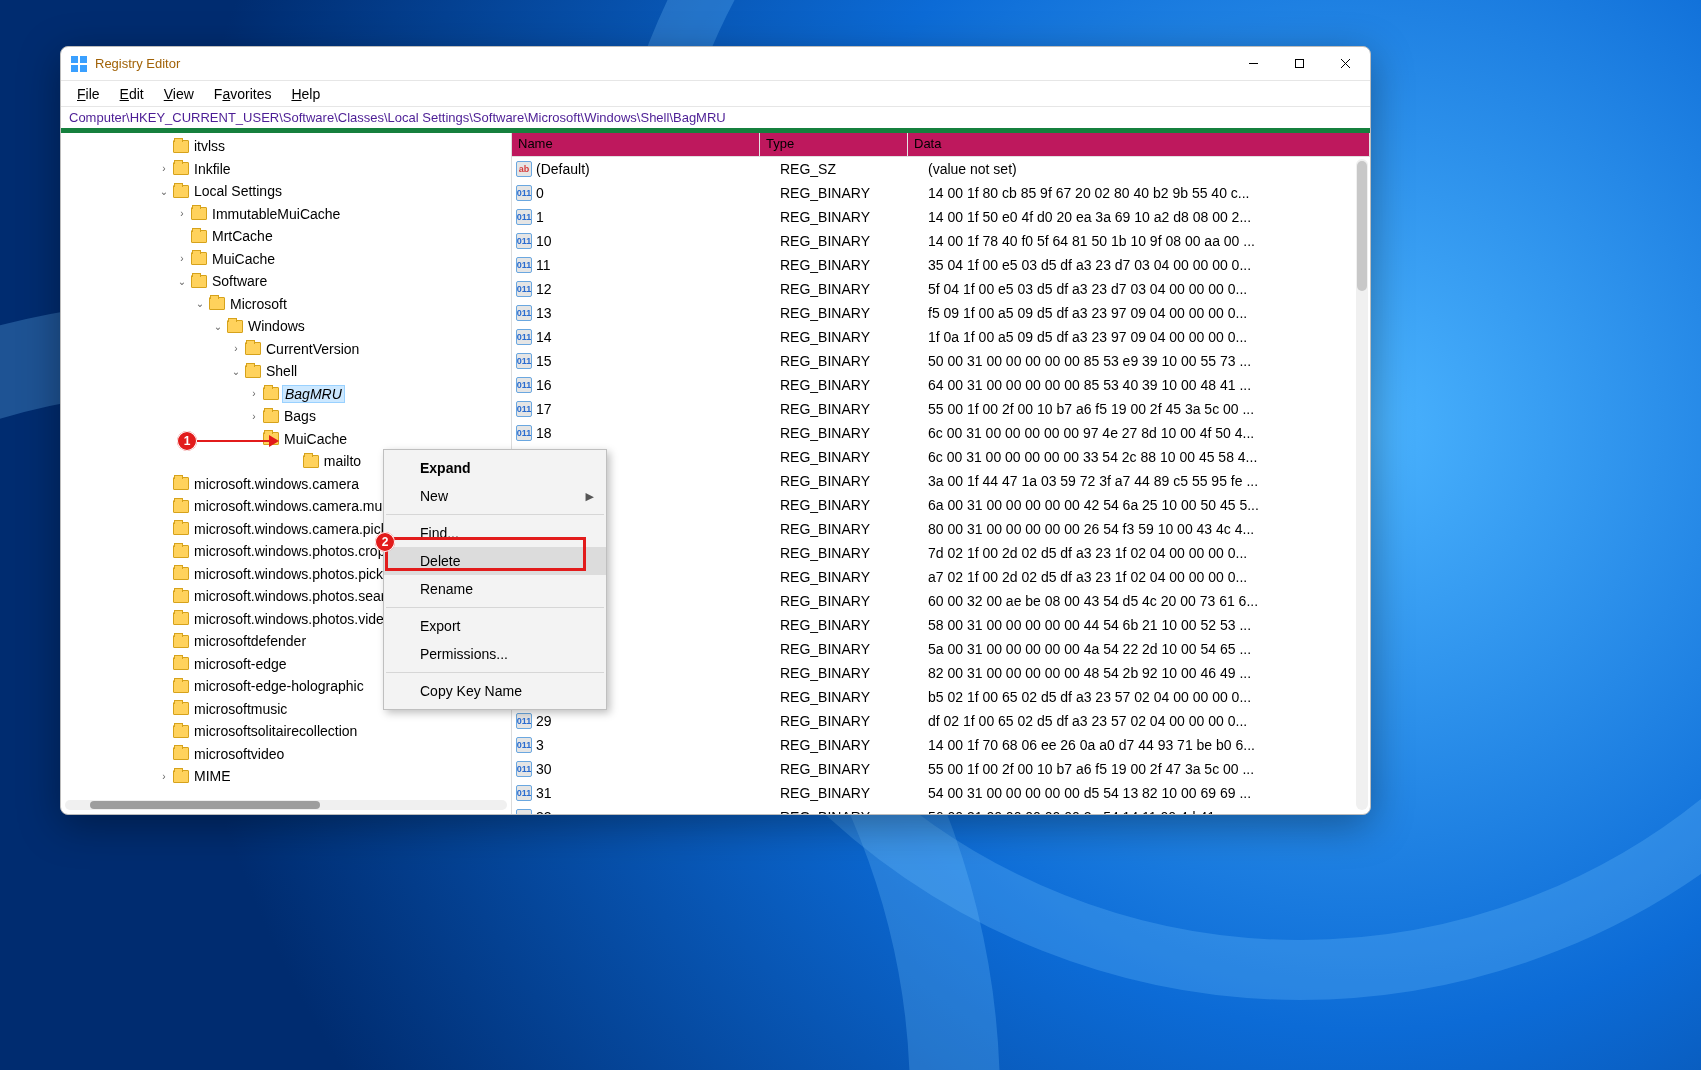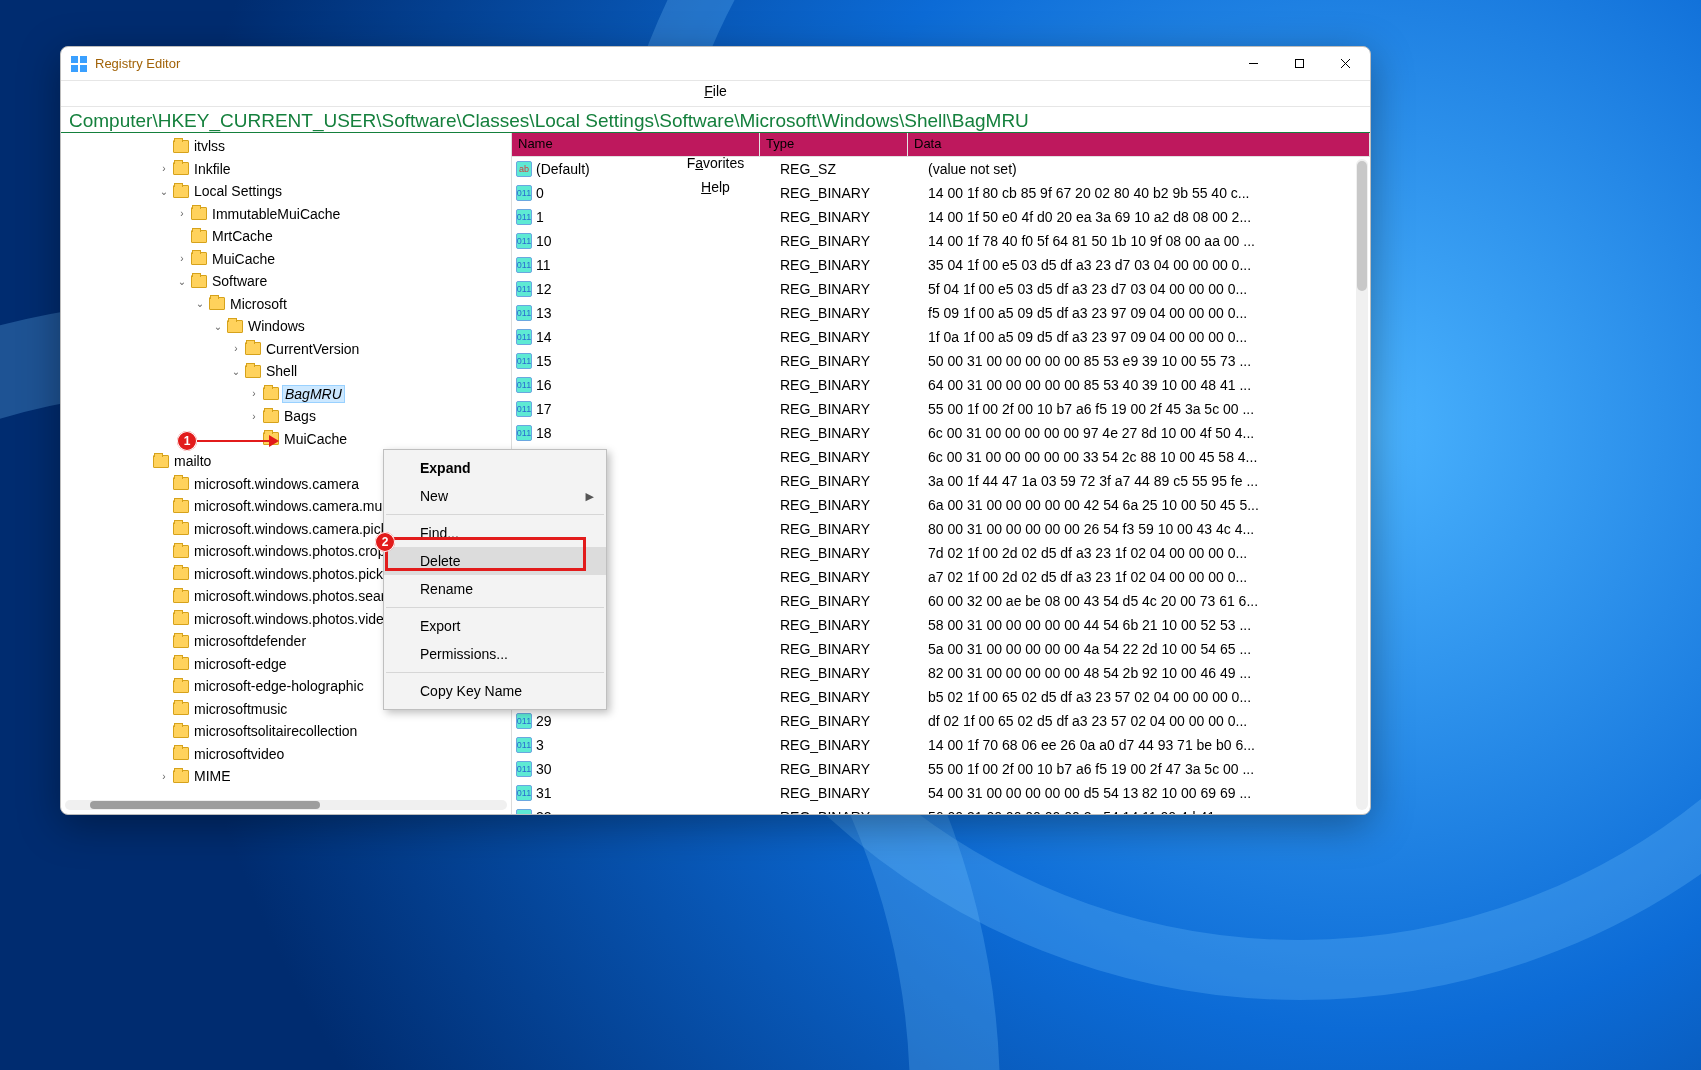--- a/index.html
+++ b/index.html
@@ -32,27 +32,27 @@
   .app-icon::before { left:0; right:0; top:50%; height:2px; transform:translateY(-1px); }
   .app-icon::after  { top:0; bottom:0; left:50%; width:2px; transform:translateX(-1px); }
   .title-text { font-size: 13px; color: #a16207; text-align: center; }
   .win-controls { margin-left: auto; display:flex; }
   .win-btn {
     width: 46px; height: 32px; display:flex; align-items:center; justify-content:center;
     font-size: 12px; color:#000;
   }
   .menubar {
     height: 26px; display:flex; align-items:center; gap: 4px; padding: 0 8px;
-    border-bottom: 1px solid #e6e6e6; font-size: 14px; flex-direction: column;
+    border-bottom: 1px solid #e6e6e6; font-size: 14px;
   }
   .mitem { padding: 2px 8px; }
   .mitem u { text-decoration: underline; }
   .addressbar {
-    height: 26px; padding: 3px 8px; font-size: 19px; color:#15803d;
-    border-bottom: 1px solid #15803d; background:#fff;
+    height: 26px; padding: 3px 8px; font-size: 13px; color:#4c1d95;
+    border-bottom: 5px solid #15803d; background:#fff;
     white-space: nowrap; overflow:hidden; text-overflow:ellipsis;
   }
   .content { flex:1; display:flex; min-height:0; }
   .tree-pane {
     width: 451px; border-right: 1px solid #dcdcdc; position: relative;
     overflow: hidden; font-size: 14px;
   }
   .tree-inner { position:absolute; left:0; right:0; top:0; padding-top:2px; }
   .tree-row {
     height: 22.5px; display:flex; align-items:center; white-space:nowrap;
@@ -75,21 +75,21 @@
   .list-header {
     height: 24px; display:flex; border-bottom:1px solid #e0e0e0; background:#be185d;
     font-size: 13px; color:#000;
   }
   .col { padding: 3px 6px; border-right:1px solid #e5e5e5; }
   .col-name { width: 248px; }
   .col-type { width: 148px; }
   .col-data { flex:1; }
   .list-body { height: calc(100% - 24px); overflow:hidden; }
   .list-row { height: 24px; display:flex; align-items:center; }
-  .ric { width:16px; height:16px; margin: 0 4px 0 4px; border:1px solid #6aa7e0; border-radius:2px; display:inline-flex; align-items:center; justify-content:center; font-size:9px; font-weight:normal; background:#5eead4; }
+  .ric { width:16px; height:16px; margin: 0 4px 0 4px; border:1px solid #6aa7e0; border-radius:2px; display:inline-flex; align-items:center; justify-content:center; font-size:9px; font-weight:bold; background:#e5e5e5; }
   .ric.ab { color:#d63b3b; }
   .ric.bin { color:#2a6cd0; }
   .cell { padding-right:6px; white-space:nowrap; overflow:hidden; text-overflow:ellipsis; }
   .cell.n { width: 244px; }
   .cell.t { width: 148px; }
   .cell.d { flex:1; }
   .vscroll {
     position:absolute; right:2px; top:26px; bottom:4px; width:12px;
     background:#f0f0f0; border-radius:6px;
   }
@@ -246,21 +246,21 @@
           <div class="tree-row" style="padding-left: 186px;">
             <span class="chev">›</span>
             <span class="fld"></span>
             <span class="tlabel">Bags</span>
           </div>
           <div class="tree-row" style="padding-left: 186px;">
             <span class="chev"></span>
             <span class="fld"></span>
             <span class="tlabel">MuiCache</span>
           </div>
-          <div class="tree-row" style="padding-left: 76px;">
+          <div class="tree-row" style="padding-left: 76px; justify-content: center;">
             <span class="chev"></span>
             <span class="fld"></span>
             <span class="tlabel">mailto</span>
           </div>
           <div class="tree-row" style="padding-left: 96px;">
             <span class="chev"></span>
             <span class="fld"></span>
             <span class="tlabel">microsoft.windows.camera</span>
           </div>
           <div class="tree-row" style="padding-left: 96px;">

